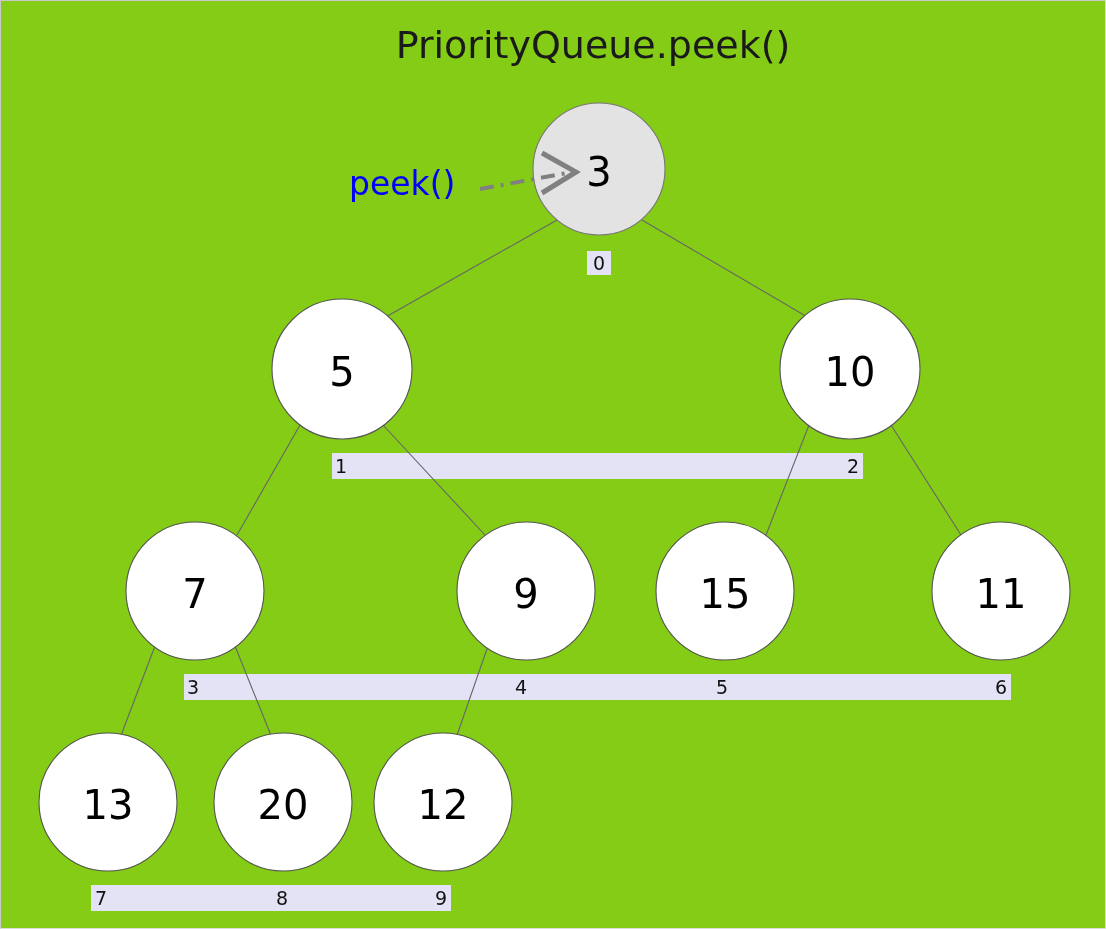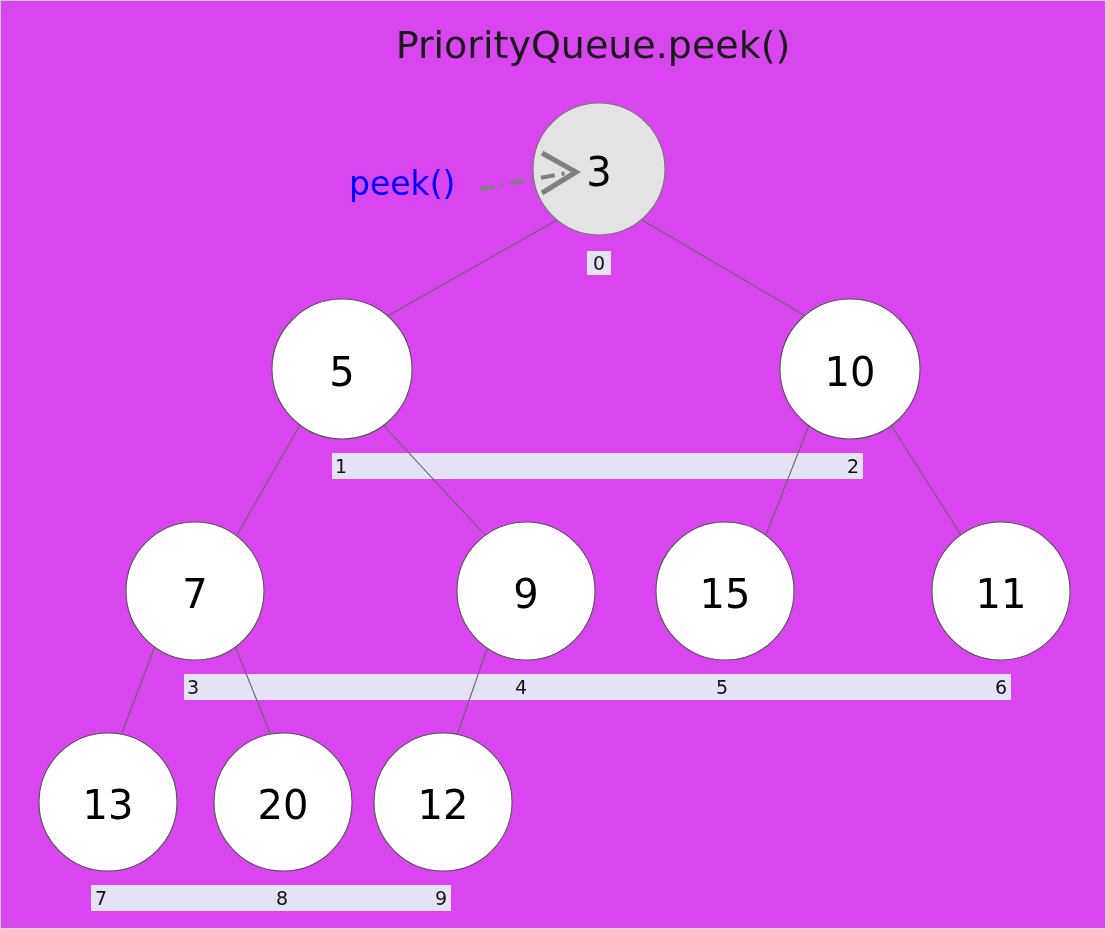--- a/index.html
+++ b/index.html
@@ -7,21 +7,21 @@
     padding: 0;
     background: #ffffff;
   }
   body {
     font-family: "DejaVu Sans", sans-serif;
   }
   #canvas {
     position: relative;
     width: 1106px;
     height: 929px;
-    background: #d946ef;
+    background: #84cc16;
     border-left: 1px solid #c9c9c9;
     border-top: 1px solid #c9c9c9;
     border-right: 1px solid #dcdcdc;
     border-bottom: 1px solid #dcdcdc;
     box-sizing: border-box;
     overflow: hidden;
   }
   #diagram-svg {
     position: absolute;
     left: 0;

